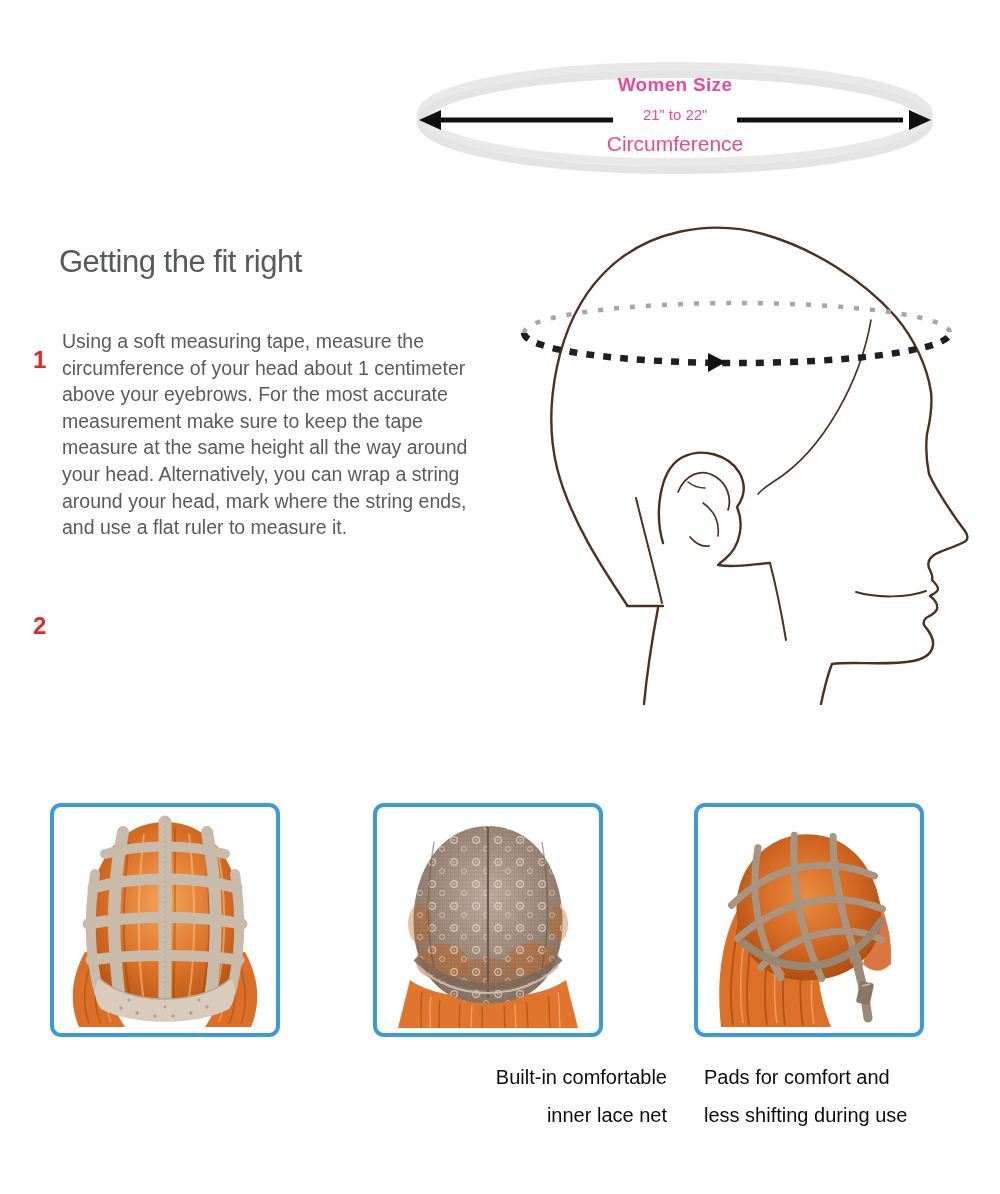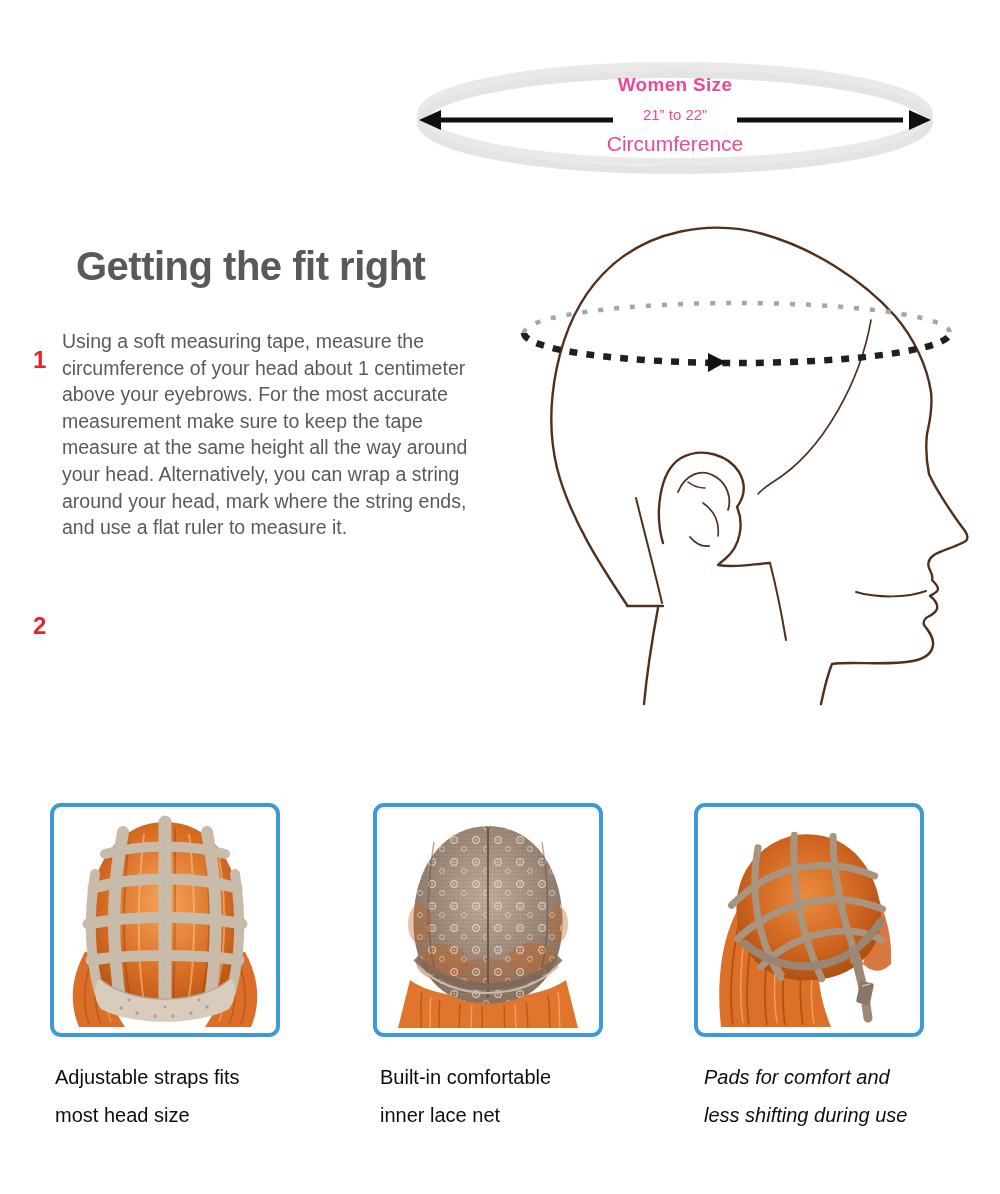--- a/index.html
+++ b/index.html
@@ -18,37 +18,37 @@
 
   
   .band{position:absolute;left:405px;top:58px;width:540px;height:122px;}
   .band svg{position:absolute;left:0;top:0;}
   .band-text{position:absolute;left:0;width:540px;text-align:center;color:#ec4899;}
   .band-label{top:16px;font-size:19px;font-weight:600;letter-spacing:.3px;}
   .band-range{top:48px;font-size:15px;font-weight:500;}
   .band-caption{top:74px;font-size:21px;font-weight:400;}
 
   
-  .page-title{position:absolute;left:76px;top:244px;font-size:40px;font-weight:700;letter-spacing:-.5px;color:var(--heading-gray);}
+  .page-title{position:absolute;left:59px;top:244px;font-size:31px;font-weight:400;letter-spacing:-.5px;color:var(--heading-gray);}
   .step-number{position:absolute;font-size:24px;font-weight:700;color:var(--step-red);}
   .step-text{position:absolute;left:62px;width:470px;font-size:19.5px;line-height:26.6px;color:var(--body-gray);white-space:pre-line;}
   .n1{left:33px;top:346px;}
   .t1{top:328px;}
   .n2{left:33px;top:612px;}
   .t2{top:608px;}
 
   
   .head-figure{position:absolute;left:515px;top:220px;width:465px;height:525px;}
 
   
   .feature-card{position:absolute;top:803px;width:230px;height:234px;border:4px solid var(--accent-blue);border-radius:11px;background:#fff;padding:5px;}
   .fc1{left:50px;} .fc2{left:373px;} .fc3{left:694px;}
   .feature-card svg{display:block;width:212px;height:216px;}
   .feature-caption{position:absolute;top:1058px;width:270px;font-size:20px;line-height:38px;color:var(--caption-black);white-space:pre-line;}
-  .cap1{left:55px;} .cap2{left:380px;} .cap3{left:704px;font-style:italic;}
+  .cap1{left:55px;} .cap2{left:397px;text-align:right;} .cap3{left:704px;}
 </style>
 </head>
 <body>
 
 <div class="page">
 
   <div class="band">
     <svg width="540" height="122" viewBox="0 0 540 122">
       <ellipse cx="270" cy="56" rx="254" ry="48" fill="none" stroke="#e9e9e9" stroke-width="8"></ellipse>
       <ellipse cx="270" cy="64" rx="254" ry="48" fill="none" stroke="#e4e4e4" stroke-width="8"></ellipse>
@@ -292,20 +292,18 @@
         </g>
         <path d="M 36 120 C 70 160, 130 170, 174 122" stroke="#998672" stroke-width="8" fill="none" stroke-linecap="round"></path>
       </g>
 
       <path d="M 150 138 C 157 160, 162 182, 165 206" stroke="#9b8876" stroke-width="9" fill="none" stroke-linecap="round"></path>
       <rect x="155" y="170" width="14" height="22" rx="2" fill="#8a7664" transform="rotate(12 162 181)"></rect>
       <path d="M 159 174 L 167 172" stroke="#c9b9a8" stroke-width="1.5"></path>
     </svg>
   </div>
 
-  <div class="feature-caption cap1">Adjustable straps fits
-most head size</div>
   <div class="feature-caption cap2">Built-in comfortable
 inner lace net</div>
   <div class="feature-caption cap3">Pads for comfort and
 less shifting during use</div>
 
 </div>
 
 </body></html>

